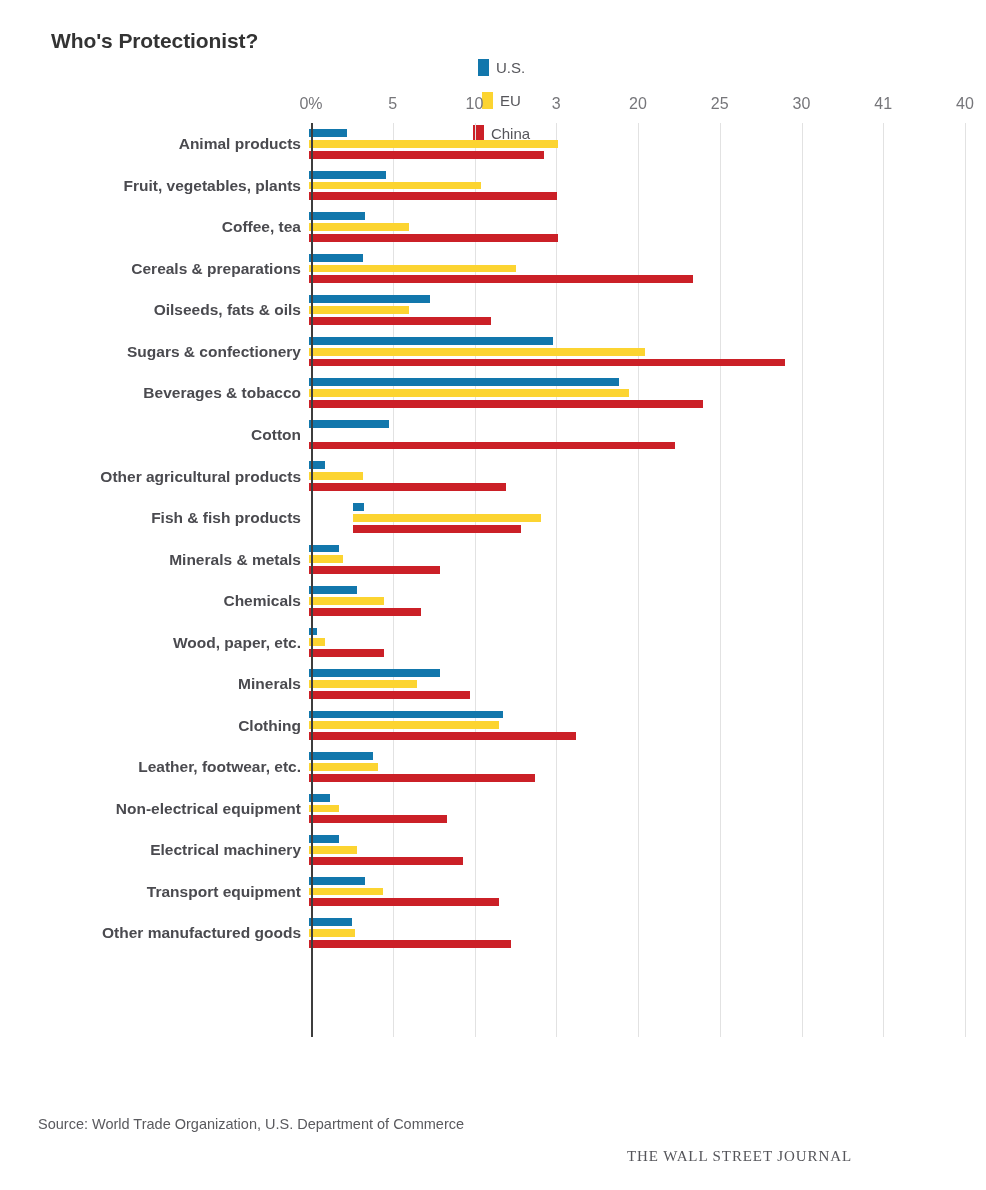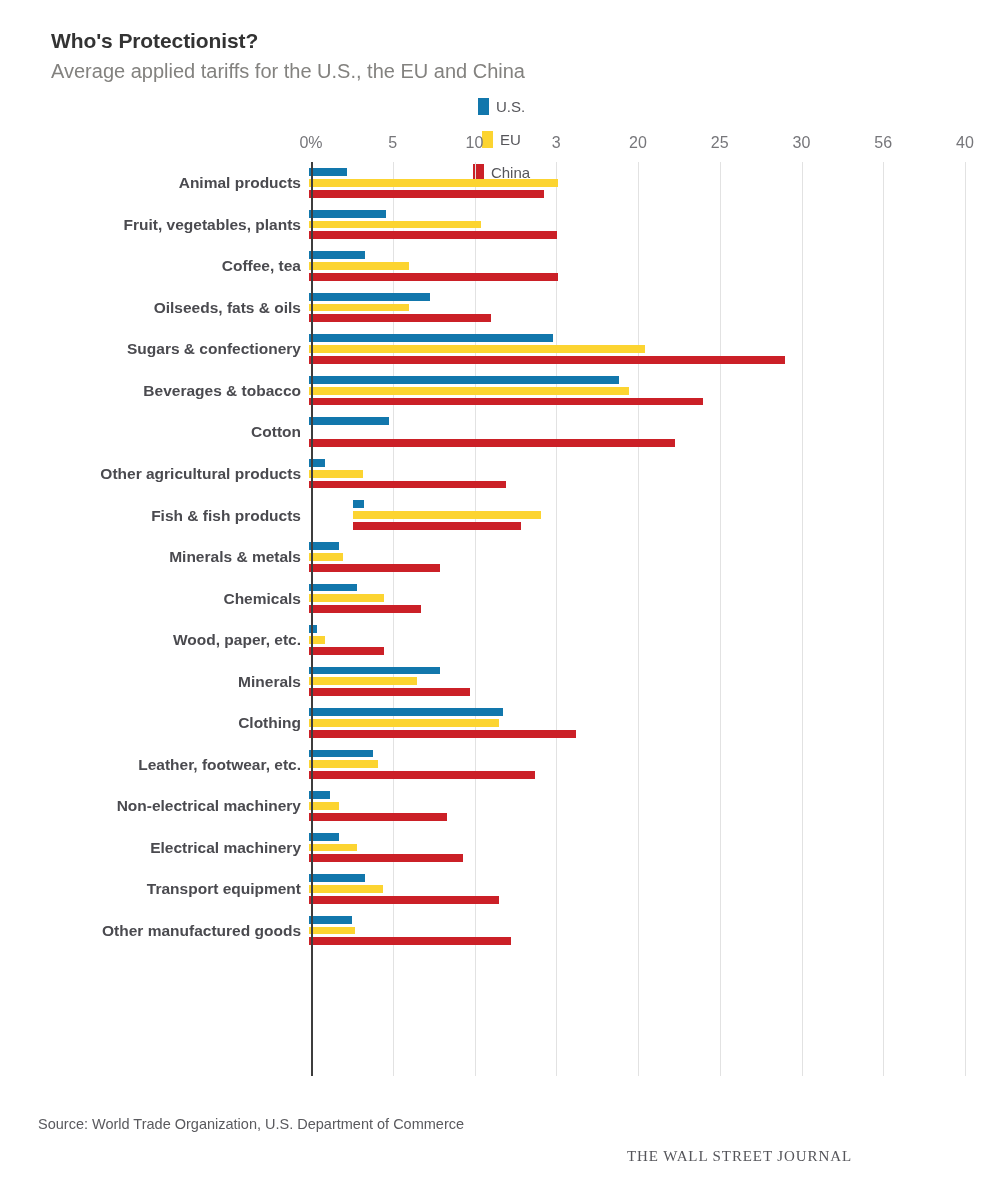--- a/index.html
+++ b/index.html
@@ -170,21 +170,20 @@
     color: #55555a;
     font-family: "Liberation Serif", serif;
   }
 </style>
 </head>
 <body>
 
 <div class="page">
 
   <h1 class="headline">Who's Protectionist?</h1>
-  <h2 class="subhead">Average applied tariffs for the U.S., the EU and China</h2>
 
   <div class="legend" id="legend">
       <div class="legend-item">
         <span class="swatch" style="background: rgb(18, 119, 172);"></span>
         <span>U.S.</span>
       </div>
       <div class="legend-item">
         <span class="swatch" style="background: rgb(252, 212, 49);"></span>
         <span>EU</span>
       </div>
@@ -196,21 +195,21 @@
 
   <div class="chart">
     <div class="axis-labels" id="axis-labels">
         <div class="tick-label" style="left: 0%;">0%</div>
         <div class="tick-label" style="left: 12.5%;">5</div>
         <div class="tick-label" style="left: 25%;">10</div>
         <div class="tick-label" style="left: 37.5%;">3</div>
         <div class="tick-label" style="left: 50%;">20</div>
         <div class="tick-label" style="left: 62.5%;">25</div>
         <div class="tick-label" style="left: 75%;">30</div>
-        <div class="tick-label" style="left: 87.5%;">56</div>
+        <div class="tick-label" style="left: 87.5%;">41</div>
         <div class="tick-label" style="left: 100%;">40</div>
       </div>
     <div class="plot" id="plot">
         <div class="zero-axis" style="left: 0%;"></div>
         <div class="gridline" style="left: 12.5%;"></div>
         <div class="gridline" style="left: 25%;"></div>
         <div class="gridline" style="left: 37.5%;"></div>
         <div class="gridline" style="left: 50%;"></div>
         <div class="gridline" style="left: 62.5%;"></div>
         <div class="gridline" style="left: 75%;"></div>
@@ -236,20 +235,28 @@
         </div>
         <div class="row" style="height: 4.54545%;">
           <div class="cat-label">Coffee, tea</div>
           <div class="bars">
             <div class="bar us" title="U.S.: 3.4%" style="width: 8.5%;"></div>
             <div class="bar eu" title="EU: 6.1%" style="width: 15.25%;"></div>
             <div class="bar cn" title="China: 15.2%" style="width: 38%;"></div>
           </div>
         </div>
         <div class="row" style="height: 4.54545%;">
+          <div class="cat-label">Cereals &amp; preparations</div>
+          <div class="bars">
+            <div class="bar us" title="U.S.: 3.3%" style="width: 8.25%;"></div>
+            <div class="bar eu" title="EU: 12.6%" style="width: 31.5%;"></div>
+            <div class="bar cn" title="China: 23.4%" style="width: 58.5%;"></div>
+          </div>
+        </div>
+        <div class="row" style="height: 4.54545%;">
           <div class="cat-label">Oilseeds, fats &amp; oils</div>
           <div class="bars">
             <div class="bar us" title="U.S.: 7.4%" style="width: 18.5%;"></div>
             <div class="bar eu" title="EU: 6.1%" style="width: 15.25%;"></div>
             <div class="bar cn" title="China: 11.1%" style="width: 27.75%;"></div>
           </div>
         </div>
         <div class="row" style="height: 4.54545%;">
           <div class="cat-label">Sugars &amp; confectionery</div>
           <div class="bars">
@@ -332,21 +339,21 @@
         </div>
         <div class="row" style="height: 4.54545%;">
           <div class="cat-label">Leather, footwear, etc.</div>
           <div class="bars">
             <div class="bar us" title="U.S.: 3.9%" style="width: 9.75%;"></div>
             <div class="bar eu" title="EU: 4.2%" style="width: 10.5%;"></div>
             <div class="bar cn" title="China: 13.8%" style="width: 34.5%;"></div>
           </div>
         </div>
         <div class="row" style="height: 4.54545%;">
-          <div class="cat-label">Non-electrical machinery</div>
+          <div class="cat-label">Non-electrical equipment</div>
           <div class="bars">
             <div class="bar us" title="U.S.: 1.3%" style="width: 3.25%;"></div>
             <div class="bar eu" title="EU: 1.8%" style="width: 4.5%;"></div>
             <div class="bar cn" title="China: 8.4%" style="width: 21%;"></div>
           </div>
         </div>
         <div class="row" style="height: 4.54545%;">
           <div class="cat-label">Electrical machinery</div>
           <div class="bars">
             <div class="bar us" title="U.S.: 1.8%" style="width: 4.5%;"></div>

